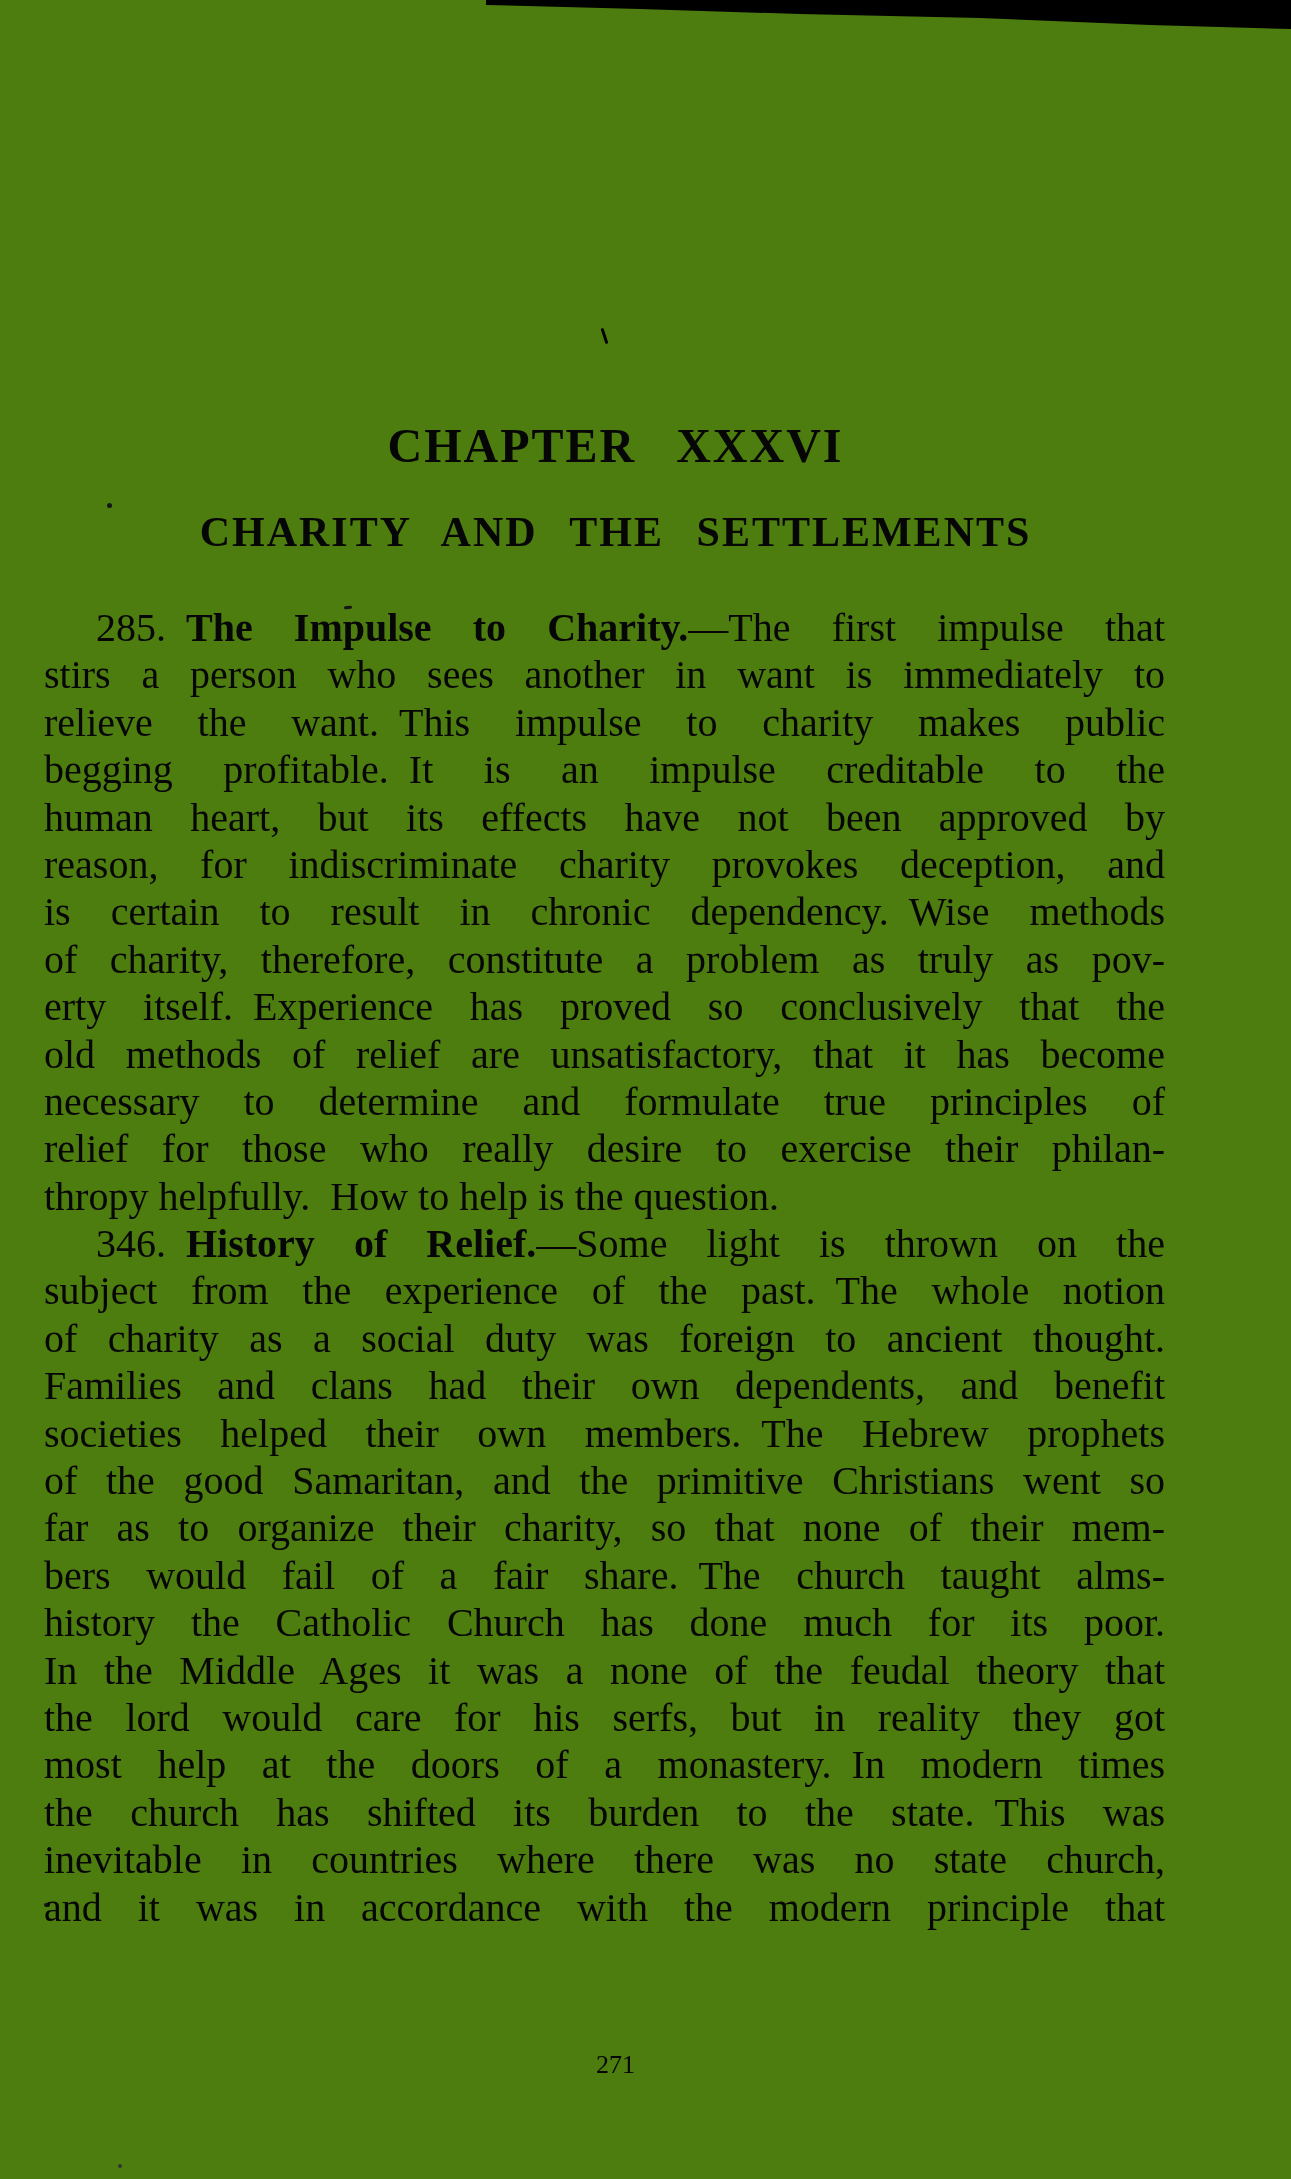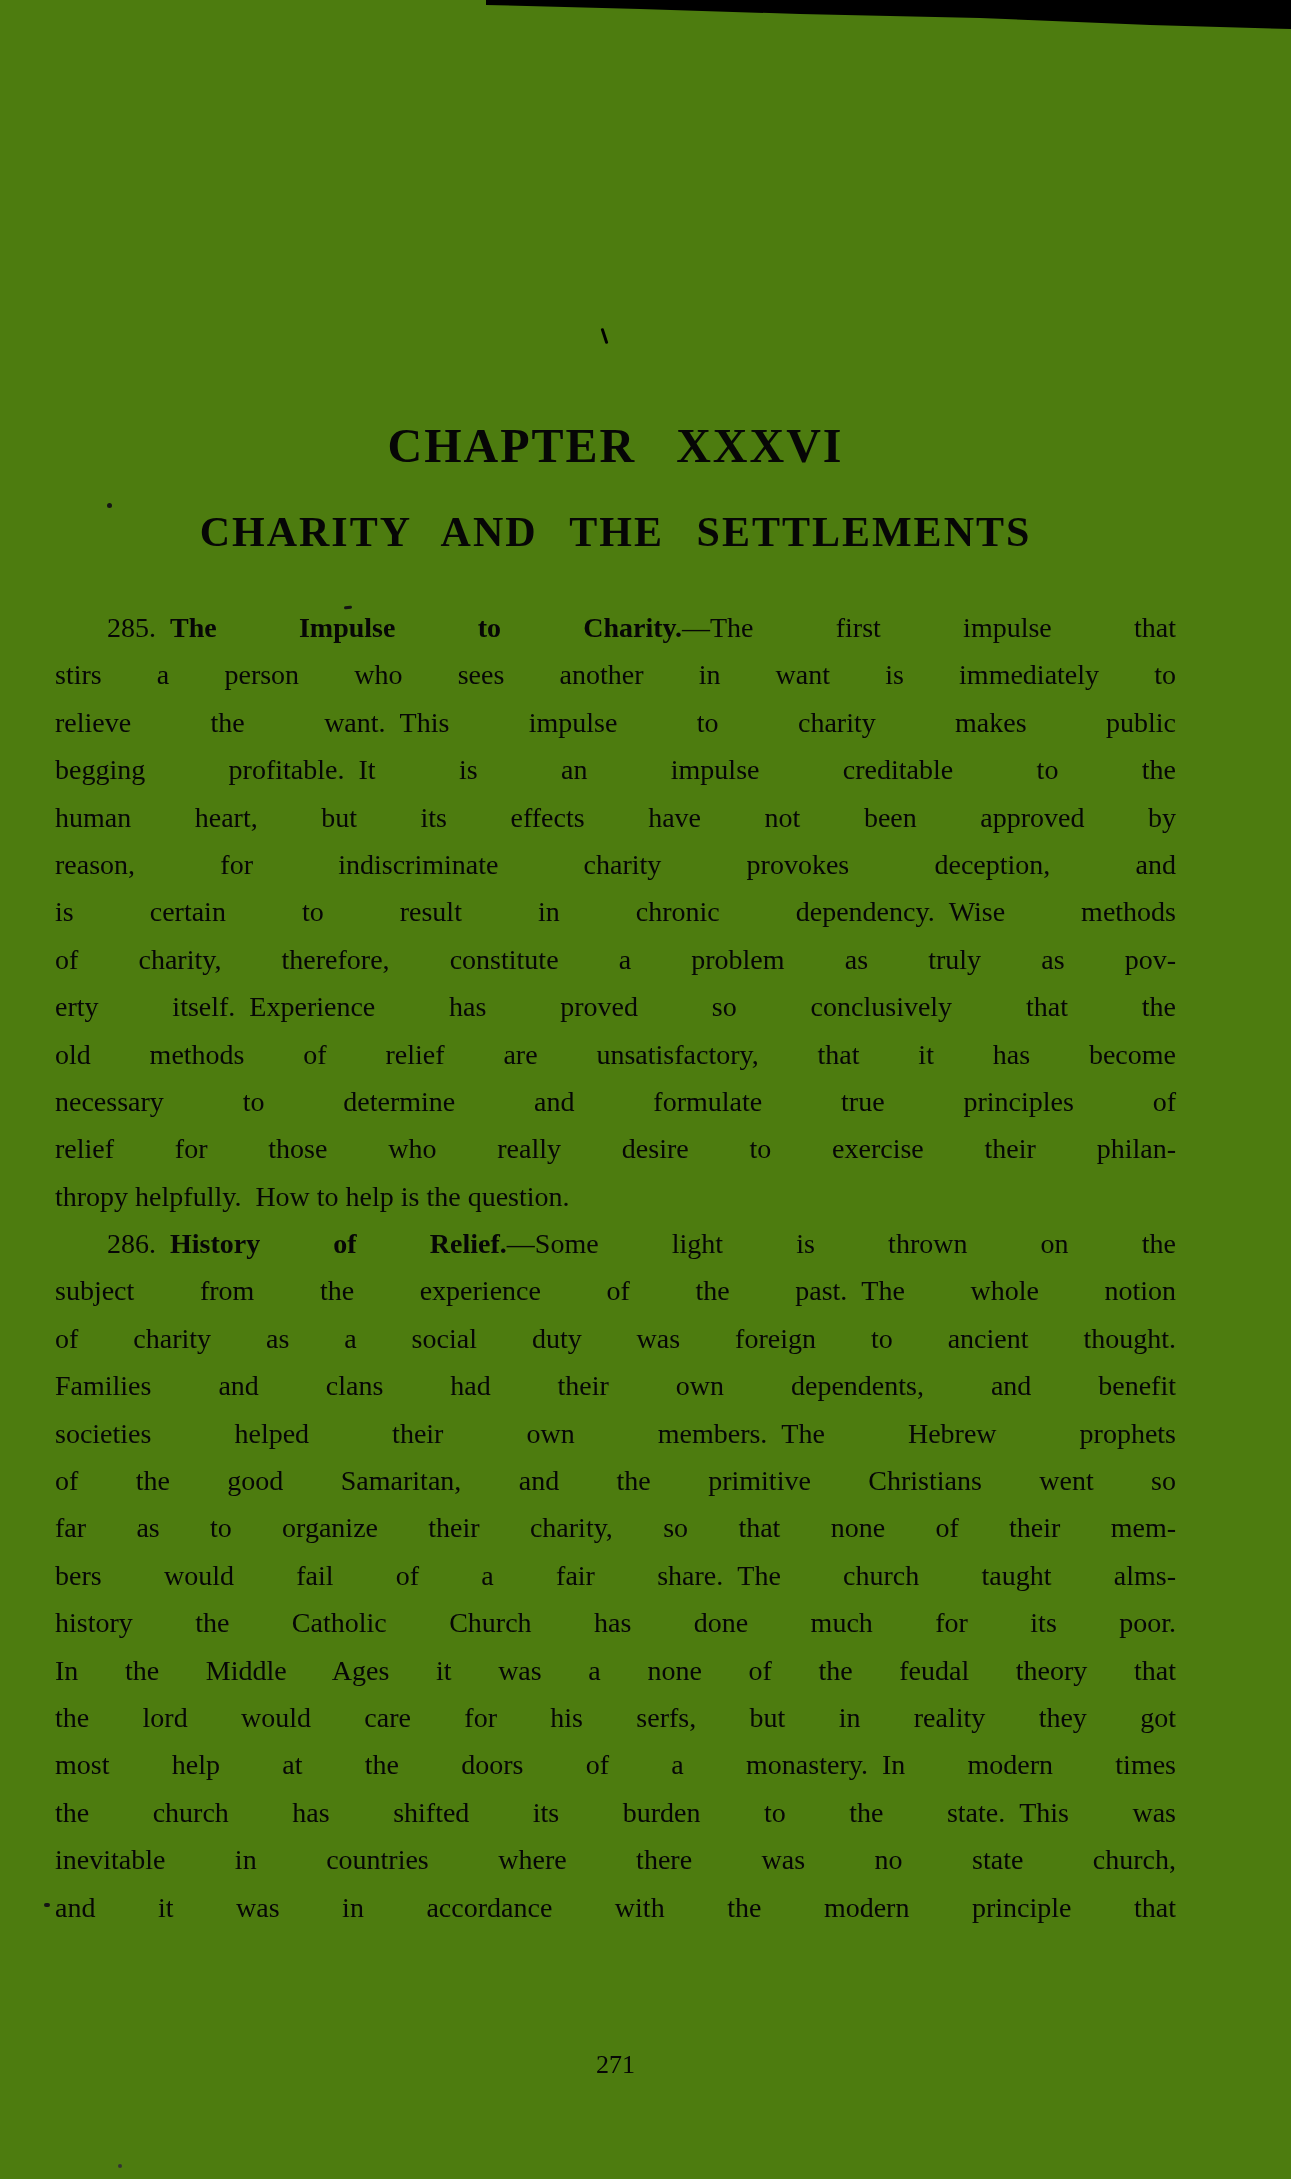--- a/index.html
+++ b/index.html
@@ -17,22 +17,22 @@
     position:absolute; top:418px; left:55px; width:1121px;
     text-align:center; font-weight:bold; font-size:48px;
     letter-spacing:2px; word-spacing:26px;
   }
   .chapter-subtitle {
     position:absolute; top:508px; left:55px; width:1121px;
     text-align:center; font-weight:bold; font-size:42px;
     letter-spacing:2px; word-spacing:20px;
   }
   .body-text {
-    position:absolute; top:604px; left:55px; width:1121px;
-    font-size:28px;
+    position:absolute; top:604px; left:44px; width:1121px;
+    font-size:40px;
   }
   .line {
     height:47.4px; line-height:47.4px;
     text-align:justify; text-align-last:justify;
   }
   .line.indent { padding-left:52px; }
   .line.flush  { text-align-last:left; }
   .line span.bold { font-weight:bold; }
   .page-number {
     position:absolute; top:2050px; left:55px; width:1121px;
@@ -76,21 +76,21 @@
       <div class="line"><span>begging profitable. It is an impulse creditable to the</span></div>
       <div class="line"><span>human heart, but its effects have not been approved by</span></div>
       <div class="line"><span>reason, for indiscriminate charity provokes deception, and</span></div>
       <div class="line"><span>is certain to result in chronic dependency. Wise methods</span></div>
       <div class="line"><span>of charity, therefore, constitute a problem as truly as pov-</span></div>
       <div class="line"><span>erty itself. Experience has proved so conclusively that the</span></div>
       <div class="line"><span>old methods of relief are unsatisfactory, that it has become</span></div>
       <div class="line"><span>necessary to determine and formulate true principles of</span></div>
       <div class="line"><span>relief for those who really desire to exercise their philan-</span></div>
       <div class="line flush"><span>thropy helpfully. How to help is the question.</span></div>
-      <div class="line indent"><span>286. </span><span class="bold">History of Relief.</span><span>—Some light is thrown on the</span></div>
+      <div class="line indent"><span>346. </span><span class="bold">History of Relief.</span><span>—Some light is thrown on the</span></div>
       <div class="line"><span>subject from the experience of the past. The whole notion</span></div>
       <div class="line"><span>of charity as a social duty was foreign to ancient thought.</span></div>
       <div class="line"><span>Families and clans had their own dependents, and benefit</span></div>
       <div class="line"><span>societies helped their own members. The Hebrew prophets</span></div>
       <div class="line"><span>of the good Samaritan, and the primitive Christians went so</span></div>
       <div class="line"><span>far as to organize their charity, so that none of their mem-</span></div>
       <div class="line"><span>bers would fail of a fair share. The church taught alms-</span></div>
       <div class="line"><span>history the Catholic Church has done much for its poor.</span></div>
       <div class="line"><span>In the Middle Ages it was a none of the feudal theory that</span></div>
       <div class="line"><span>the lord would care for his serfs, but in reality they got</span></div>

